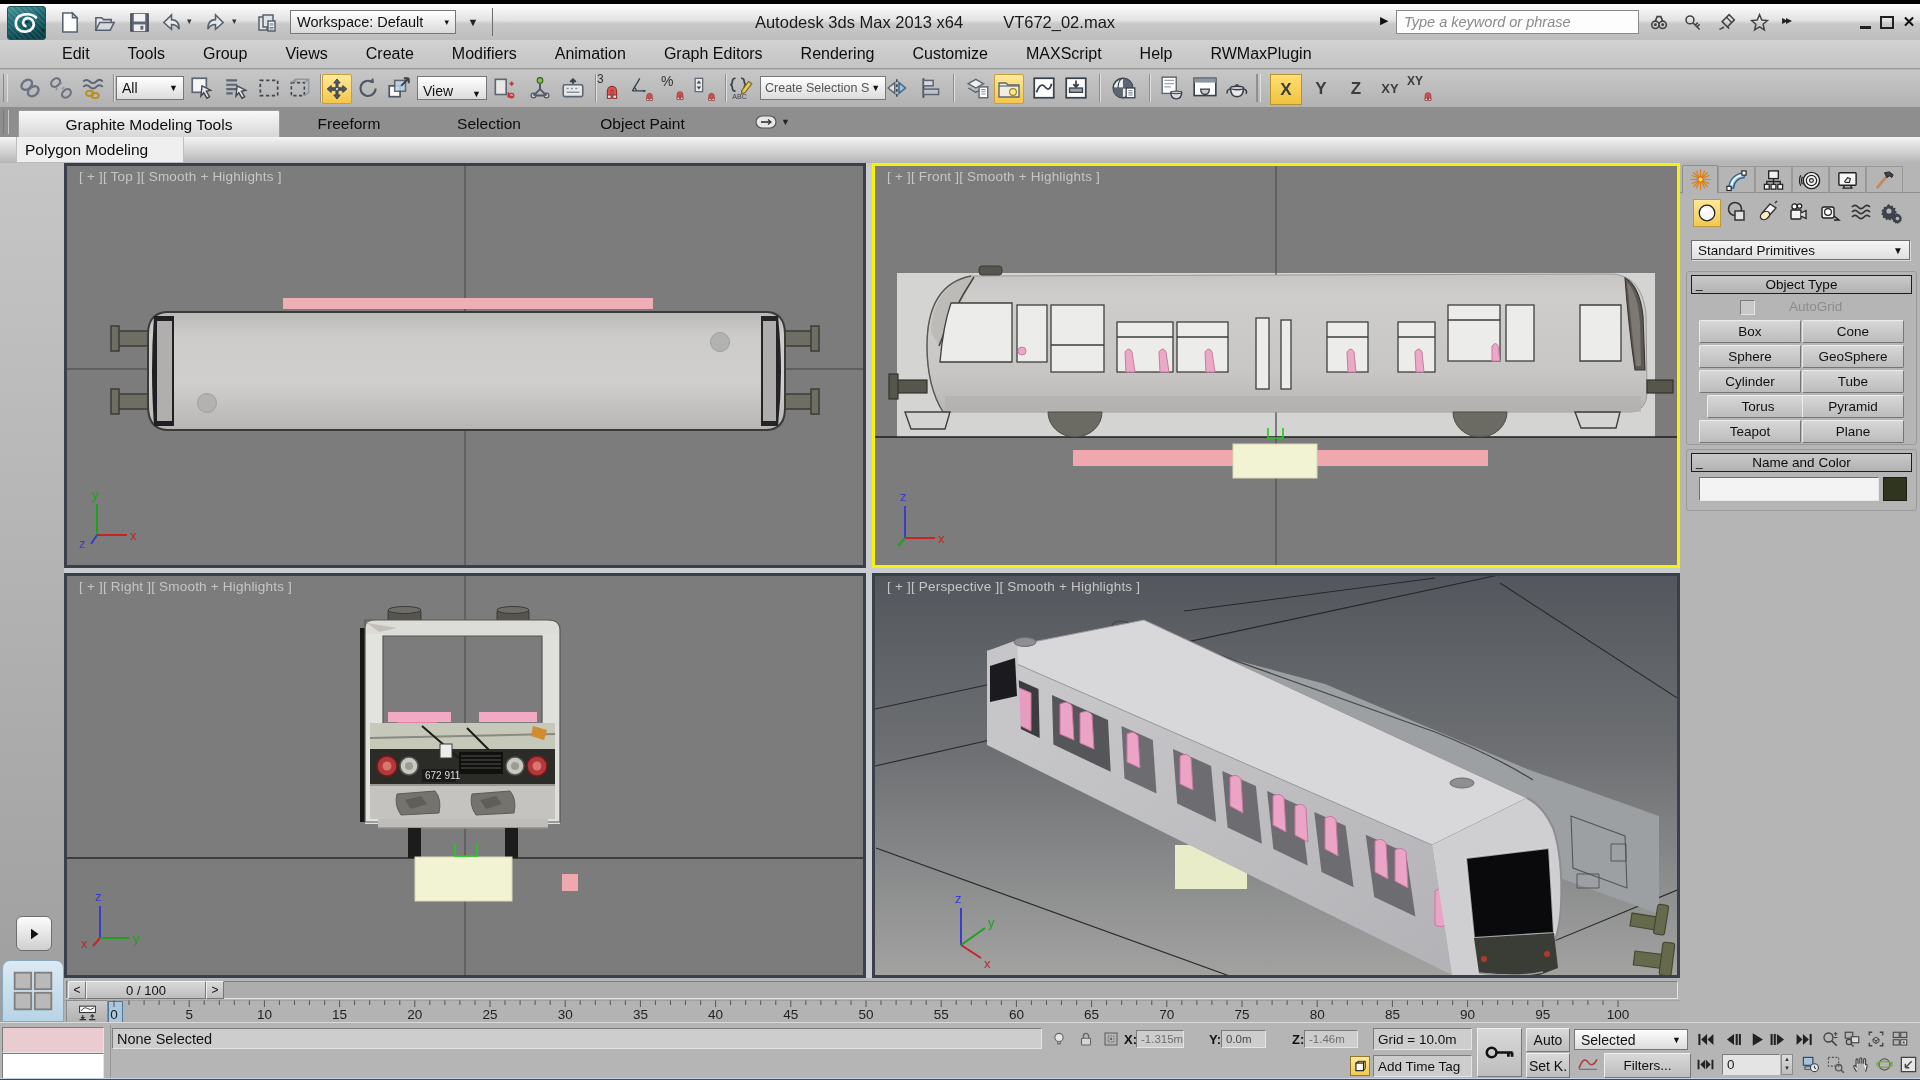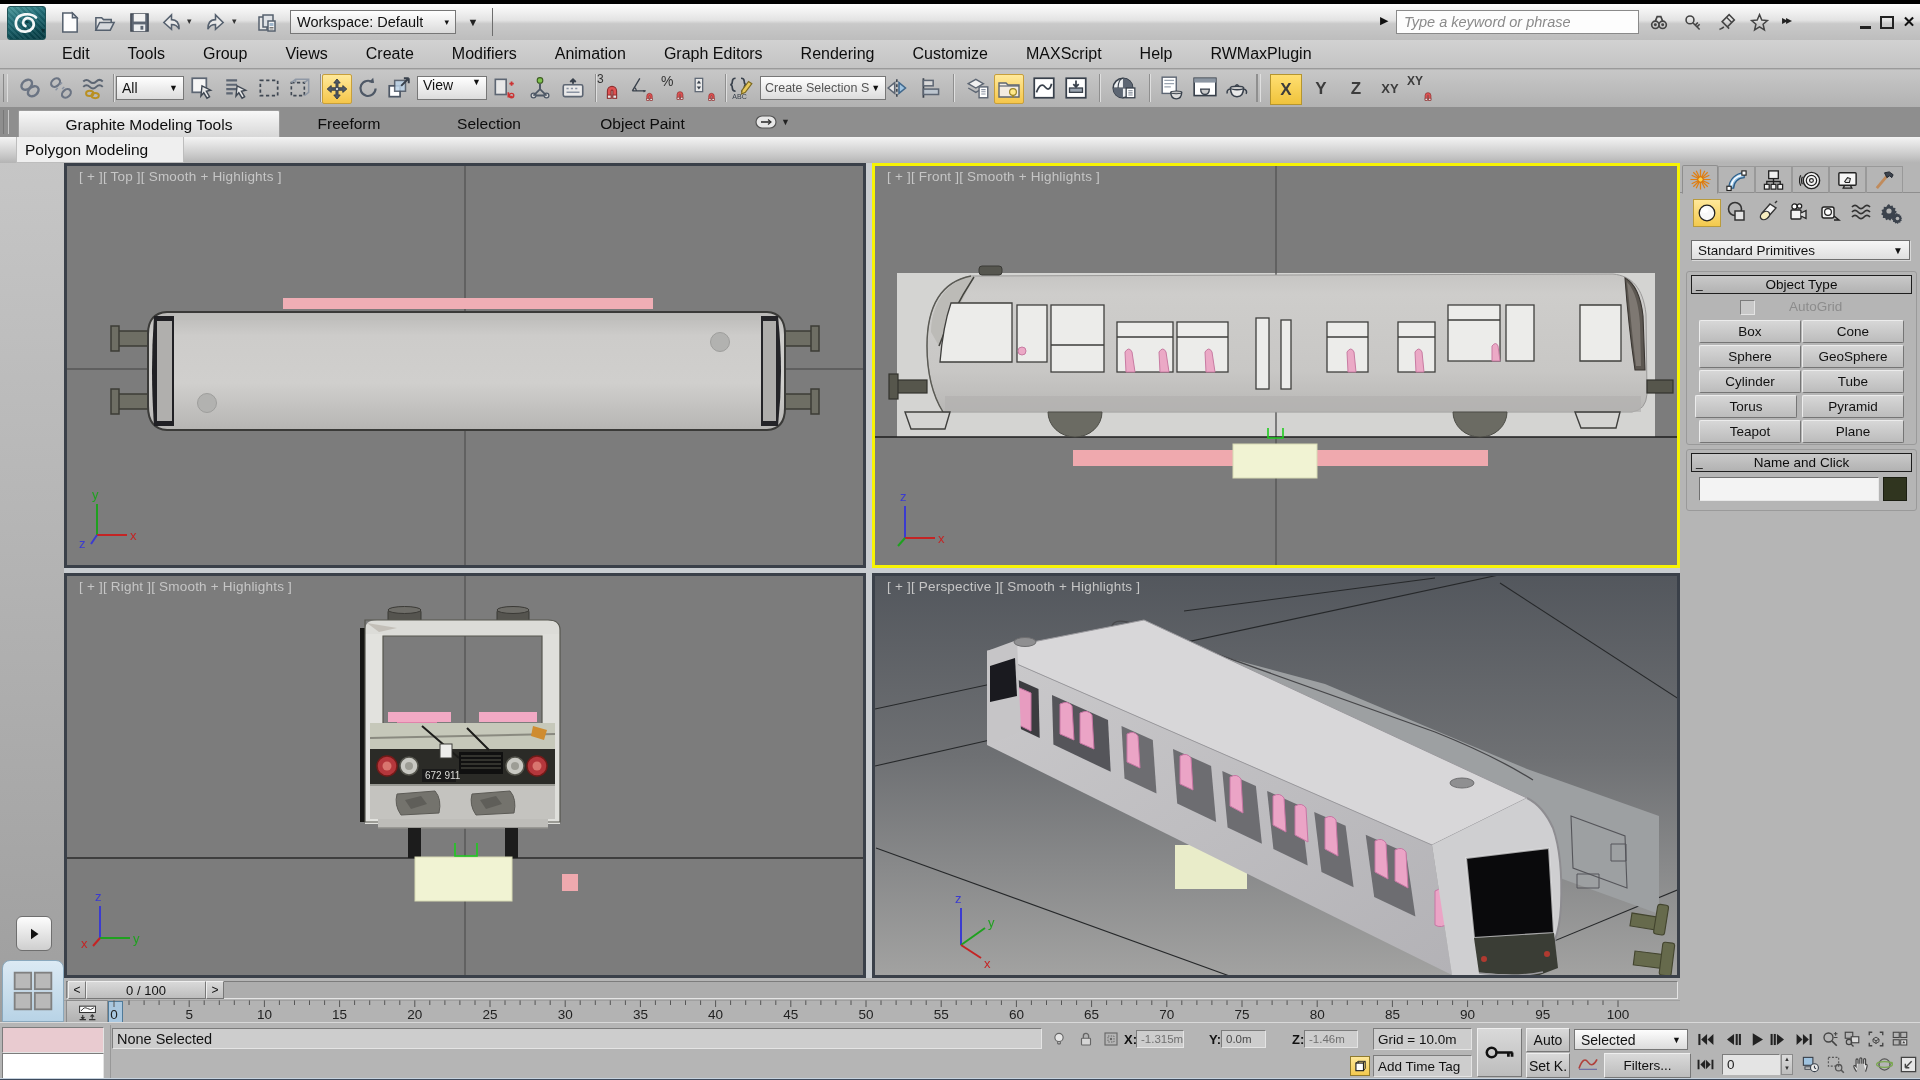--- a/index.html
+++ b/index.html
@@ -459,20 +459,24 @@
     <svg class="icon abs" style="left:256px;top:7px" width="24" height="24">
         <use href="#sy-project"></use>
       </svg>
     <div class="abs" style="left:290px;top:6px;width:166px;height:24px;background:linear-gradient(#ffffff,#dadada);
                 border:1px solid #777;display:flex;align-items:center;font-size:14.5px;color:#111;padding:0 6px;box-sizing:border-box;">
       <span style="white-space:nowrap;overflow:hidden;">Workspace: Default</span>
       <span style="margin-left:auto;font-size:9px;">▾</span>
     </div>
     <div class="abs" style="left:462px;top:8px;width:22px;height:20px;display:flex;align-items:center;justify-content:center;font-size:11px;color:#222;">▼</div>
     <div class="abs" style="left:492px;top:4px;width:1px;height:28px;background:#6d6d6d;"></div>
+    <div class="abs" style="left:535px;top:0;width:800px;height:36px;display:flex;align-items:center;justify-content:center;gap:40px;">
+      <span style="font-size:16.5px;color:#1a1a1a;white-space:nowrap;">Autodesk 3ds Max  2013 x64</span>
+      <span style="font-size:16.5px;color:#1a1a1a;white-space:nowrap;">VT672_02.max</span>
+    </div>
     <span class="abs" style="left:1380px;top:10px;font-size:11px;color:#111;">▶</span>
     <div class="abs" style="left:1396px;top:6px;width:243px;height:24px;background:#fdfdfd;border:1px solid #8a8a8a;
                 display:flex;align-items:center;padding:0 7px;box-sizing:border-box;">
       <span style="font-size:14.5px;color:#8a8a8a;font-style:italic;white-space:nowrap;">Type a keyword or phrase</span>
     </div>
     <svg class="icon abs" style="left:1648px;top:8px" width="22" height="22">
         <use href="#sy-binoc"></use>
       </svg>
     <svg class="icon abs" style="left:1683px;top:8px" width="21" height="21">
         <use href="#sy-ckey"></use>
@@ -541,21 +545,21 @@
           <use href="#sy-move"></use>
         </svg>
     </div>
     <svg class="icon abs tbi" style="left:355px;top:5px" width="26" height="26">
         <use href="#sy-rotate"></use>
       </svg>
     <svg class="icon abs tbi" style="left:386px;top:5px" width="26" height="26">
         <use href="#sy-scale"></use>
       </svg>
     <div class="abs" style="left:417px;top:6px;width:70px;height:24px;background:linear-gradient(#fff,#dcdcdc);border:1px solid #777;
-                display:flex;align-items:flex-start;font-size:14px;color:#111;padding:0 5px;box-sizing:border-box;">
+                display:flex;align-items:flex-end;font-size:14px;color:#111;padding:0 5px;box-sizing:border-box;">
       <span>View</span>
       <span style="margin-left:auto;font-size:9px;">▼</span>
     </div>
     <svg class="icon abs tbi" style="left:491px;top:5px" width="26" height="26">
         <use href="#sy-pivot"></use>
       </svg>
     <svg class="icon abs tbi" style="left:527px;top:5px" width="26" height="26">
         <use href="#sy-manip"></use>
       </svg>
     <svg class="icon abs tbi" style="left:560px;top:5px" width="26" height="26">
@@ -1031,30 +1035,30 @@
         <div class="abs sunken" style="left:53px;top:2px;width:13px;height:13px;background:#c9c9c9;"></div>
         <span class="abs" style="left:102px;top:1px;font-size:13.5px;color:#8c8c8c;">AutoGrid</span>
       </div>
       <div class="abs" id="objbtns" style="left:0;top:48px;width:229px;height:124px;">
           <div class="cp-btn" style="left: 12px; top: 0px; width: 100px; height: 21px;">Box</div>
           <div class="cp-btn" style="left: 115px; top: 0px; width: 100px; height: 21px;">Cone</div>
           <div class="cp-btn" style="left: 12px; top: 25px; width: 100px; height: 21px;">Sphere</div>
           <div class="cp-btn" style="left: 115px; top: 25px; width: 100px; height: 21px;">GeoSphere</div>
           <div class="cp-btn" style="left: 12px; top: 50px; width: 100px; height: 21px;">Cylinder</div>
           <div class="cp-btn" style="left: 115px; top: 50px; width: 100px; height: 21px;">Tube</div>
-          <div class="cp-btn" style="left: 8px; top: 75px; width: 100px; height: 21px;">Torus</div>
+          <div class="cp-btn" style="left: 20px; top: 75px; width: 100px; height: 21px;">Torus</div>
           <div class="cp-btn" style="left: 115px; top: 75px; width: 100px; height: 21px;">Pyramid</div>
           <div class="cp-btn" style="left: 12px; top: 100px; width: 100px; height: 21px;">Teapot</div>
           <div class="cp-btn" style="left: 115px; top: 100px; width: 100px; height: 21px;">Plane</div>
         </div>
     </div>
     <div class="abs" style="left:6px;top:286px;width:229px;height:60px;border:1px solid #9a9a9a;border-radius:3px;background:#b5b5b5;">
       <div class="rollout-hdr" style="left:4px;top:3px;width:219px;">
         <span class="minus">_</span>
-        <span>Name and Click</span>
+        <span>Name and Color</span>
       </div>
       <div class="abs" style="left:12px;top:27px;width:178px;height:22px;background:#f3f3f3;border:1px solid;border-color:#707070 #e8e8e8 #e8e8e8 #707070;"></div>
       <div class="abs" style="left:196px;top:27px;width:22px;height:22px;background:#30351f;border:1px solid #1b1e12;"></div>
     </div>
   </div>
   <div class="abs" id="timeslider">
     <div class="abs sunken" style="left:2px;top:3px;width:1610px;height:16px;background:#adadad;"></div>
     <div class="abs sb-btn" style="left:4px;top:3px;width:16px;height:16px;font-size:12px;">&lt;</div>
     <div class="abs sb-btn" style="left:22px;top:3px;width:118px;height:16px;font-size:13px;">0 / 100</div>
     <div class="abs sb-btn" style="left:142px;top:3px;width:16px;height:16px;font-size:12px;">&gt;</div>

